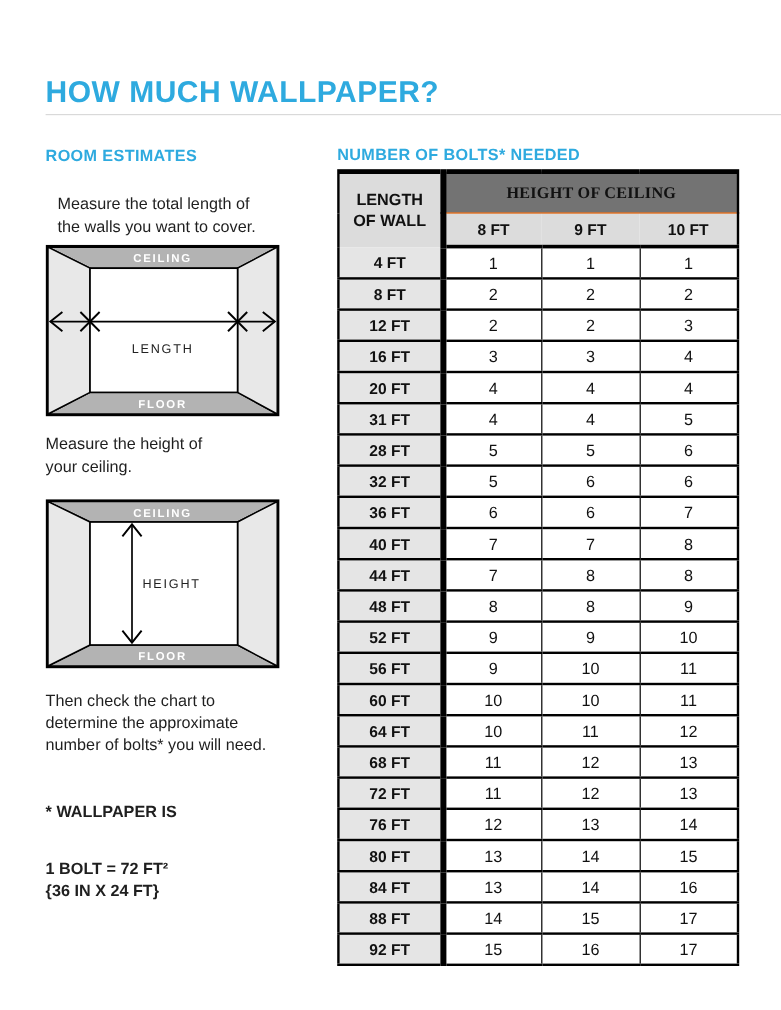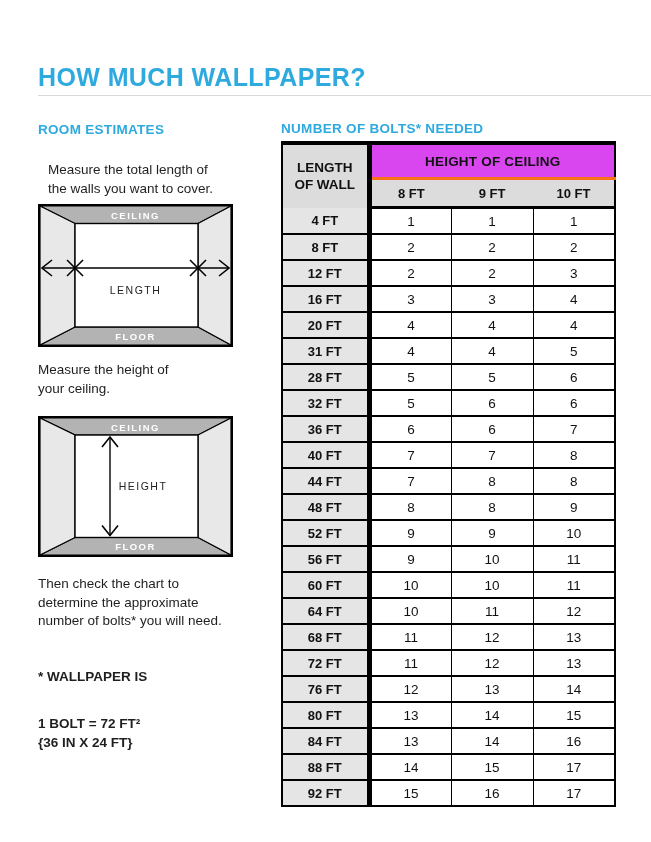--- a/index.html
+++ b/index.html
@@ -32,22 +32,22 @@
     border-collapse:collapse;table-layout:fixed;
     font-size:13.5px;color:#111;
   }
   table.bolts th,table.bolts td{padding:0;text-align:center;vertical-align:middle;}
   table.bolts{border:2px solid #000;border-top:4px solid #000;}
   th.corner{
     background:#dcdcdc;border-right:5px solid #000;
     font-size:13.5px;font-weight:bold;line-height:17px;white-space:pre-line;
   }
   th.group{
-    background:#d946ef;border-bottom:3px solid #f97316;height:32px;
-    font-size:13.5px;font-weight:bold;letter-spacing:0.2px;
+    background:#737373;border-bottom:1px solid #f97316;height:32px;
+    font-size:13.5px;font-weight:bold;letter-spacing:0.2px;font-family:Liberation Serif, serif;
   }
   th.colhead{
     background:#dcdcdc;border-bottom:3px solid #000;height:26px;
     font-size:13px;font-weight:bold;
   }
   tbody th.rowlabel{
     background:#e5e5e5;border-right:5px solid #000;border-bottom:2px solid #000;
     font-size:13px;font-weight:bold;height:24px;
   }
   tbody td{

